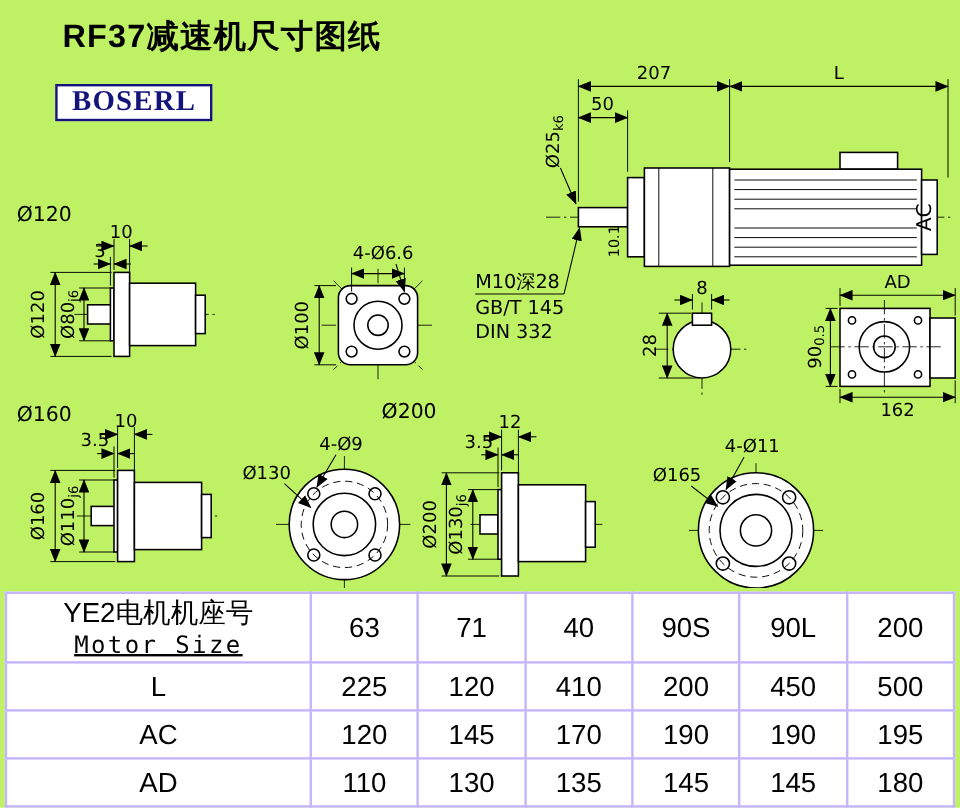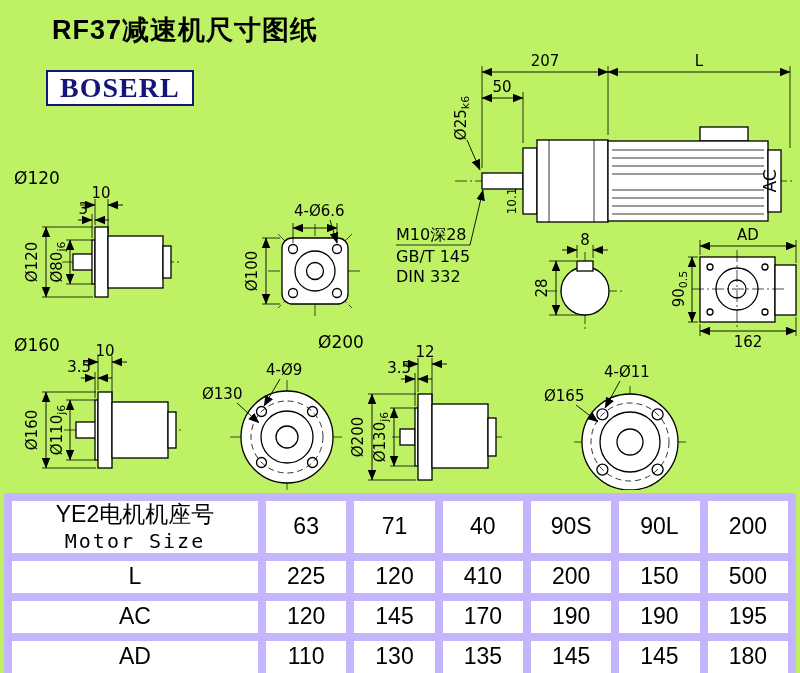--- a/index.html
+++ b/index.html
@@ -1,39 +1,39 @@
 <!DOCTYPE html>
 <html><head>
 <meta charset="utf-8">
 <style>
   * { margin:0; padding:0; box-sizing:border-box; }
   html,body { width:800px; height:673px; background:#fff; }
   body { font-family:"Liberation Sans","DejaVu Sans",sans-serif; position:relative; overflow:hidden; color:#000; }
   .sheet { position:absolute; inset:0; background:#bef264; }
   .title { position:absolute; left:52px; top:12px; font-size:27px; font-weight:bold; letter-spacing:1px; white-space:nowrap; }
   .logo-box { position:absolute; left:46px; top:70px; border:2px solid #14147a; padding:0 12px; background:#fff; }
-  .logo-box span { font-family:"Liberation Serif","DejaVu Serif",serif; font-size:28px; font-weight:bold; color:#14147a; letter-spacing:1px; }
+  .logo-box span { font-family:"Liberation Serif","DejaVu Serif",serif; font-size:24px; font-weight:bold; color:#14147a; letter-spacing:1px; }
   svg { position:absolute; left:0; top:0; }
   svg text { font-family:"DejaVu Sans","Liberation Sans",sans-serif; fill:#000; }
   .o  { fill:#fff; stroke:#000; stroke-width:1.3; }
   .o2 { fill:none; stroke:#000; stroke-width:1.3; }
   .t  { fill:none; stroke:#000; stroke-width:0.8; }
   .d  { fill:none; stroke:#000; stroke-width:0.9; }
   .cl { fill:none; stroke:#000; stroke-width:0.7; stroke-dasharray:12 3 2 3; }
   .dash { fill:none; stroke:#000; stroke-width:0.8; stroke-dasharray:6 4; }
   .dt { font-size:15px; }
   .lb { font-size:17px; }
   .sm { font-size:12px; }
   .nt { font-size:16px; }
   .sub { font-size:11px; }
   .dim-table { position:absolute; left:4px; top:493px; width:792px; border-collapse:collapse; table-layout:fixed; text-align:center; background:#fff; }
-  .dim-table td { border:8px solid #c4b5fd; font-size:23px; padding:0; vertical-align:middle; }
+  .dim-table td { border:2px solid #c4b5fd; font-size:23px; padding:0; vertical-align:middle; }
   .dim-table col.c0 { width:254px; }
   .hd-cn { font-size:23px; line-height:1.2; }
-  .hd-en { font-family:"DejaVu Sans Mono","Liberation Mono",monospace; font-size:20px; letter-spacing:2px; }
+  .hd-en { font-family:"DejaVu Sans Mono","Liberation Mono",monospace; font-size:20px; letter-spacing:2px;text-decoration:underline; }
   tr.hdr { height:58px; }
   tr.row { height:40px; }
 </style>
 </head>
 <body>
 
 <div class="sheet">
 
   <div class="title">RF37减速机尺寸图纸</div>
   <div class="logo-box">
@@ -294,21 +294,21 @@
       <td>90S</td>
       <td>90L</td>
       <td>200</td>
     </tr>
     <tr class="row">
       <td>L</td>
       <td>225</td>
       <td>120</td>
       <td>410</td>
       <td>200</td>
-      <td>150</td>
+      <td>450</td>
       <td>500</td>
     </tr>
     <tr class="row">
       <td>AC</td>
       <td>120</td>
       <td>145</td>
       <td>170</td>
       <td>190</td>
       <td>190</td>
       <td>195</td>

